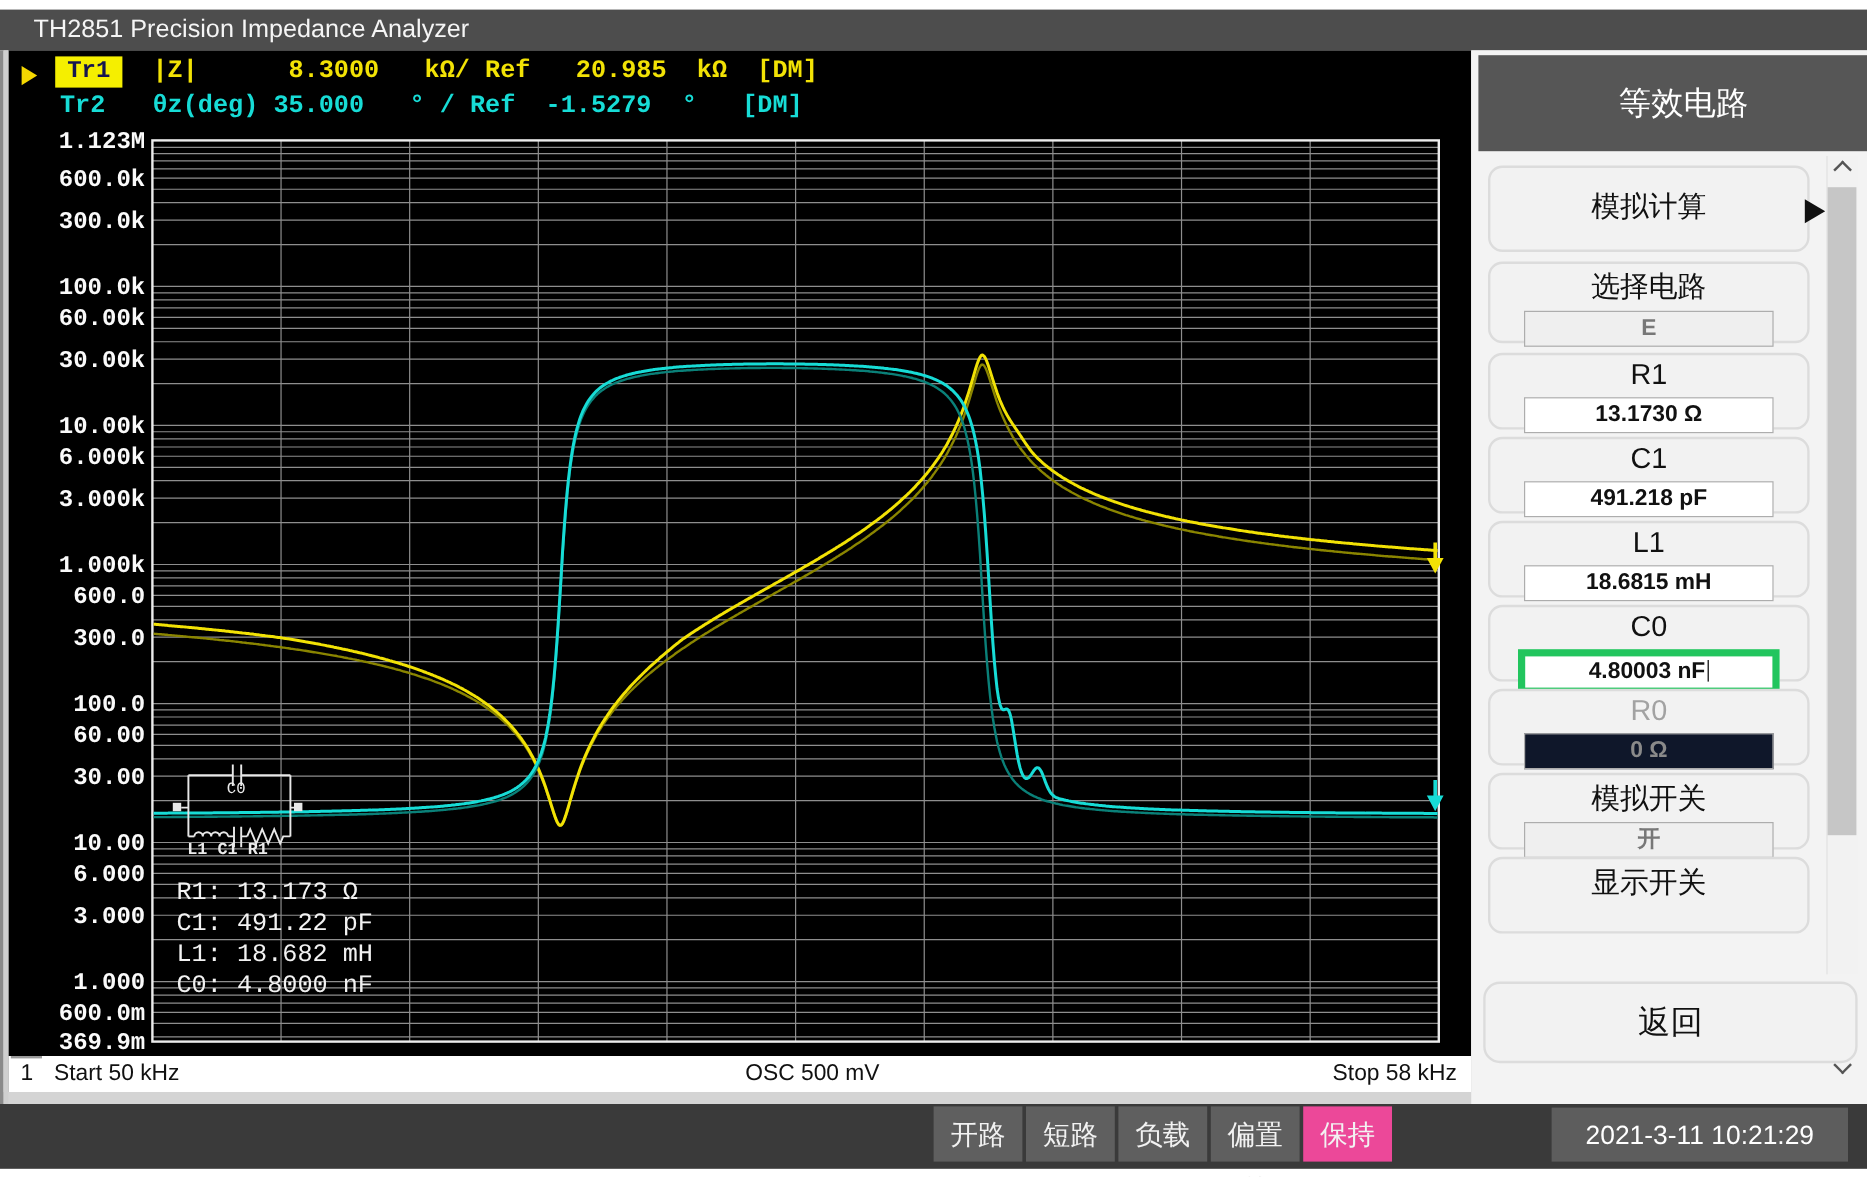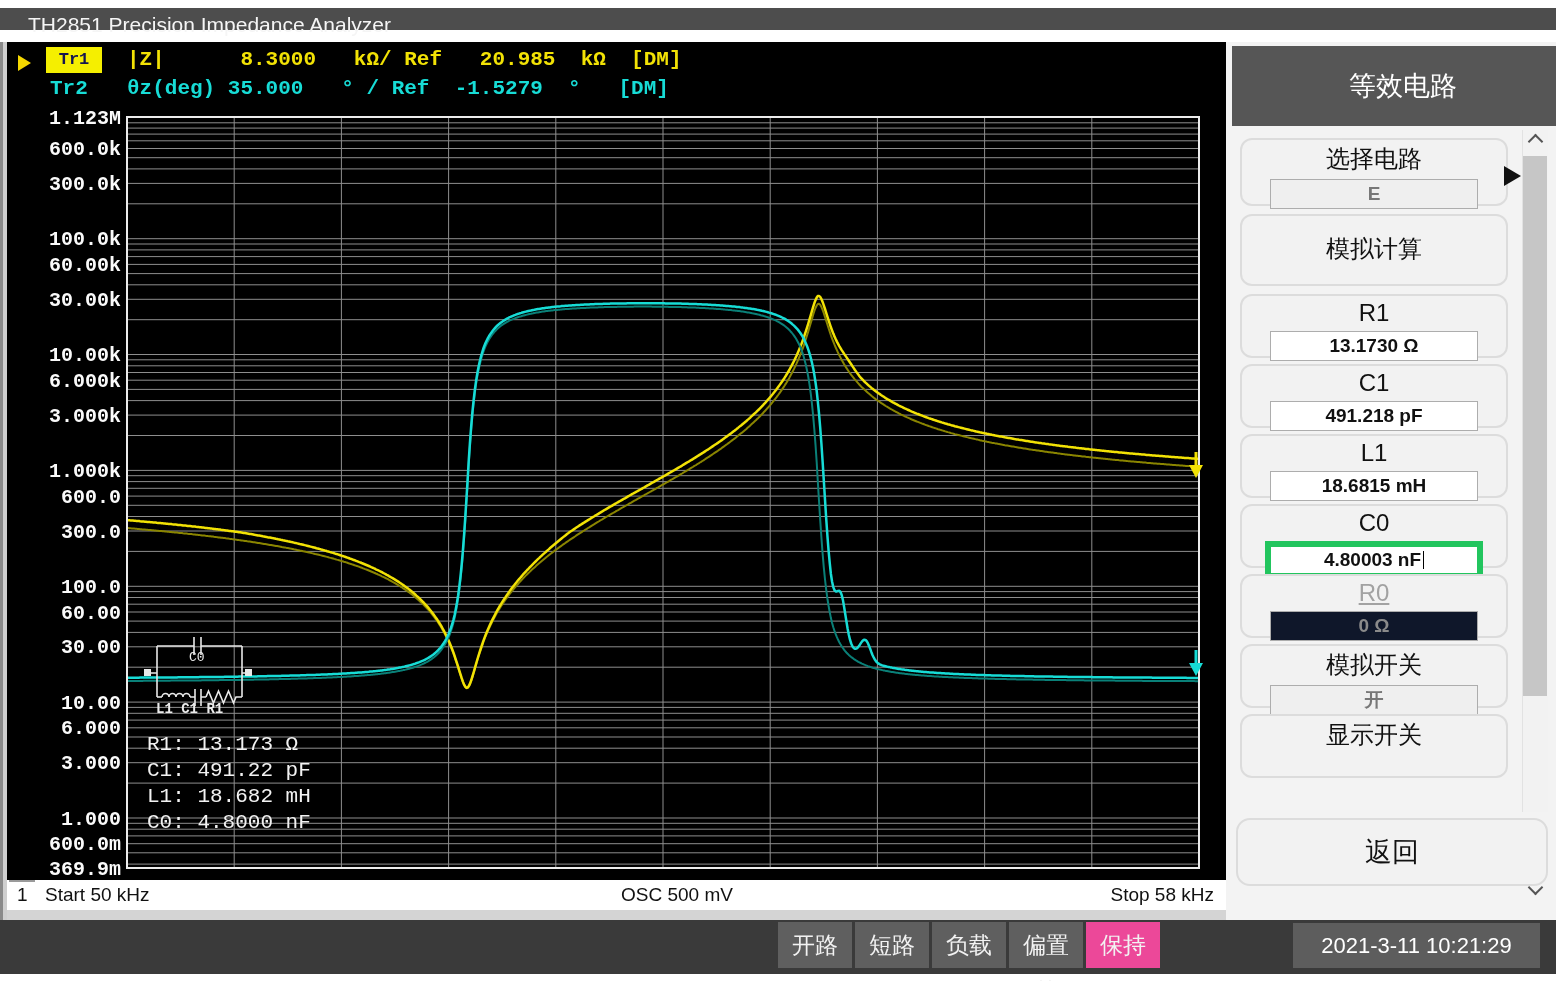--- a/index.html
+++ b/index.html
@@ -1,30 +1,30 @@
 <!DOCTYPE html>
 <html><head>
 <meta charset="utf-8">
 <style>
   html,body{margin:0;padding:0;background:#ffffff;}
   .app{position:relative;width:1556px;height:981px;background:#ffffff;overflow:hidden;
        font-family:"Liberation Sans","DejaVu Sans",sans-serif;}
   .abs{position:absolute;}
   
-  .titlebar{left:0;top:8px;width:1556px;height:22px;background:#4d4d4d;color:#f5f5f5;
+  .titlebar{left:0;top:8px;width:1556px;height:34px;background:#4d4d4d;color:#f5f5f5;
             font-size:21px;line-height:34px;padding-left:28px;box-sizing:border-box;}
   
   .display{left:7px;top:42px;width:1219px;height:878px;background:#000;}
   .edge1{left:0;top:42px;width:3px;height:878px;background:#8a8a8a;}
   .edge2{left:3px;top:42px;width:4px;height:878px;background:#cfcfcf;}
   
   .tr-arrow{left:18px;top:55px;width:0;height:0;border-left:13px solid #f5d800;
             border-top:8px solid transparent;border-bottom:8px solid transparent;}
   .chip{left:46px;top:47px;width:56px;height:26px;background:#f5ef00;color:#15154f;
-        font-family:"Liberation Mono","DejaVu Sans Mono",monospace;font-size:17px;font-weight:bold;
+        font-family:"Liberation Mono","DejaVu Sans Mono",monospace;font-size:20px;font-weight:bold;
         text-align:center;line-height:26px;}
   .tr2lab{left:50px;top:77px;color:#17dcd6;font-family:"Liberation Mono","DejaVu Sans Mono",monospace;
           font-size:21px;font-weight:bold;}
   .trline{left:127px;white-space:pre;font-family:"Liberation Mono","DejaVu Sans Mono",monospace;
           font-size:21px;font-weight:bold;}
   .trline.y{top:48px;color:#f2e205;}
   .trline.c{top:77px;color:#17dcd6;}
   
   .cktlab{color:#ececec;font-family:"Liberation Mono","DejaVu Sans Mono",monospace;white-space:pre;}
   .insetline{color:#f2f2f2;font-family:"Liberation Mono","DejaVu Sans Mono",monospace;
@@ -43,21 +43,21 @@
          font-size:27px;text-align:center;line-height:80px;}
   .pscroll{left:6px;top:88px;width:284px;height:682px;overflow:hidden;}
   .pcol{display:flex;flex-direction:column;align-items:center;padding-top:8px;}
   .pbtn{width:268px;border:2px solid #dcdcdc;border-radius:12px;background:#f2f2f2;
         text-align:center;box-sizing:border-box;flex:none;}
   .pbtn .plab{font-size:24px;color:#111;padding-top:3px;}
   .pfield{width:206px;height:28px;margin:4px auto 0 auto;border:1px solid #adadad;background:#fff;
           font-size:19px;font-weight:bold;line-height:28px;color:#111;}
   .pfield.gray{background:#efefef;color:#777;}
   .pfield.active{border:6px solid #22c55e;height:26px;line-height:26px;}
-  .pbtn.disabled .plab{color:#a2a2a2;text-decoration:underline;}
+  .pbtn.disabled .plab{color:#a2a2a2;}
   .pbtn.disabled .pfield{color:#8a8a8a;background:#0f172a;}
   .b0{height:68px;margin-bottom:8px;}
   .b1{height:72px;margin-bottom:8px;}
   .b1 .plab{line-height:66px;padding-top:0;}
   .bstd{height:64px;margin-bottom:6px;}
   .b8{margin-bottom:0;}
   .selarrow{left:278px;top:124px;width:0;height:0;border-left:17px solid #111;
             border-top:10px solid transparent;border-bottom:10px solid transparent;}
   .cursorbar{display:inline-block;width:1px;height:18px;background:#000;margin-left:2px;vertical-align:-3px;}
   .pback{left:10px;top:776px;width:312px;height:68px;border:2px solid #dcdcdc;border-radius:14px;
@@ -228,26 +228,26 @@
   </div>
   <div class="abs graybar"></div>
   <div class="abs edge1"></div>
   <div class="abs edge2"></div>
 
   <div class="abs panel">
     <div class="abs phead">等效电路</div>
 
     <div class="abs pscroll">
       <div class="pcol">
+        <div class="pbtn b1">
+          <div class="plab">模拟计算</div>
+        </div>
         <div class="pbtn b0">
           <div class="plab">选择电路</div>
           <div class="pfield gray">E</div>
-        </div>
-        <div class="pbtn b1">
-          <div class="plab">模拟计算</div>
         </div>
         <div class="pbtn bstd">
           <div class="plab">R1</div>
           <div class="pfield">13.1730 Ω</div>
         </div>
         <div class="pbtn bstd">
           <div class="plab">C1</div>
           <div class="pfield">491.218 pF</div>
         </div>
         <div class="pbtn bstd">

